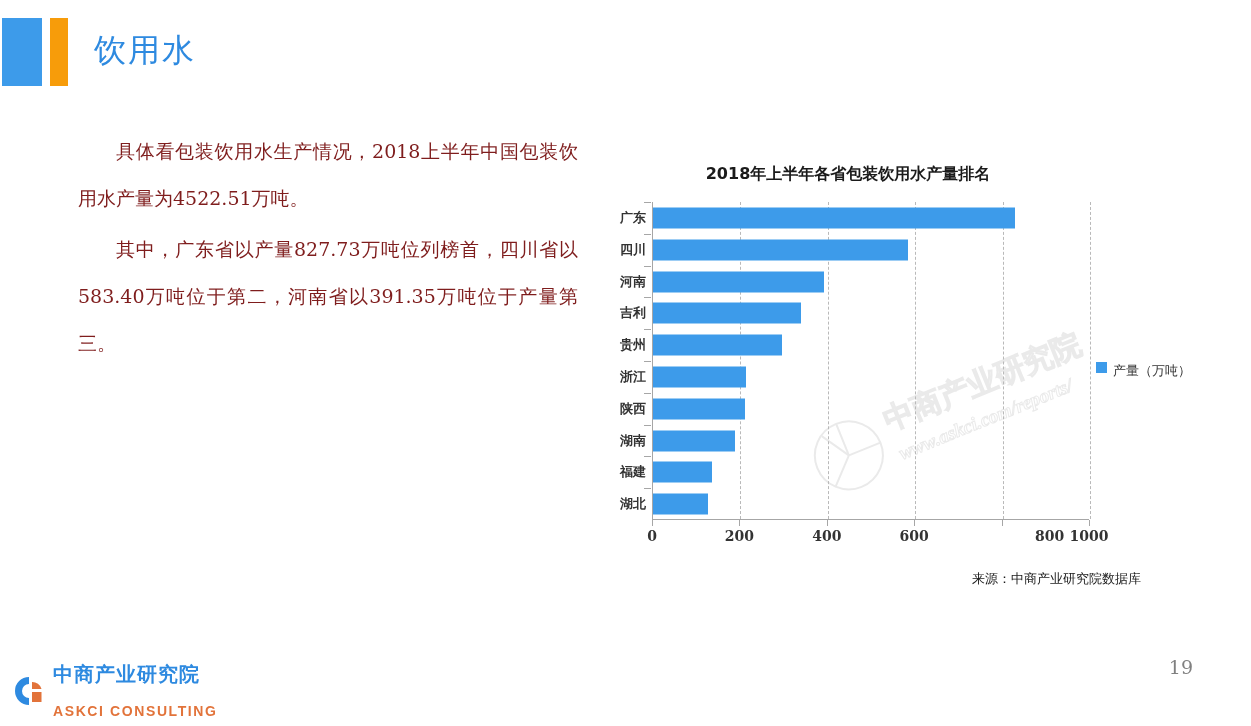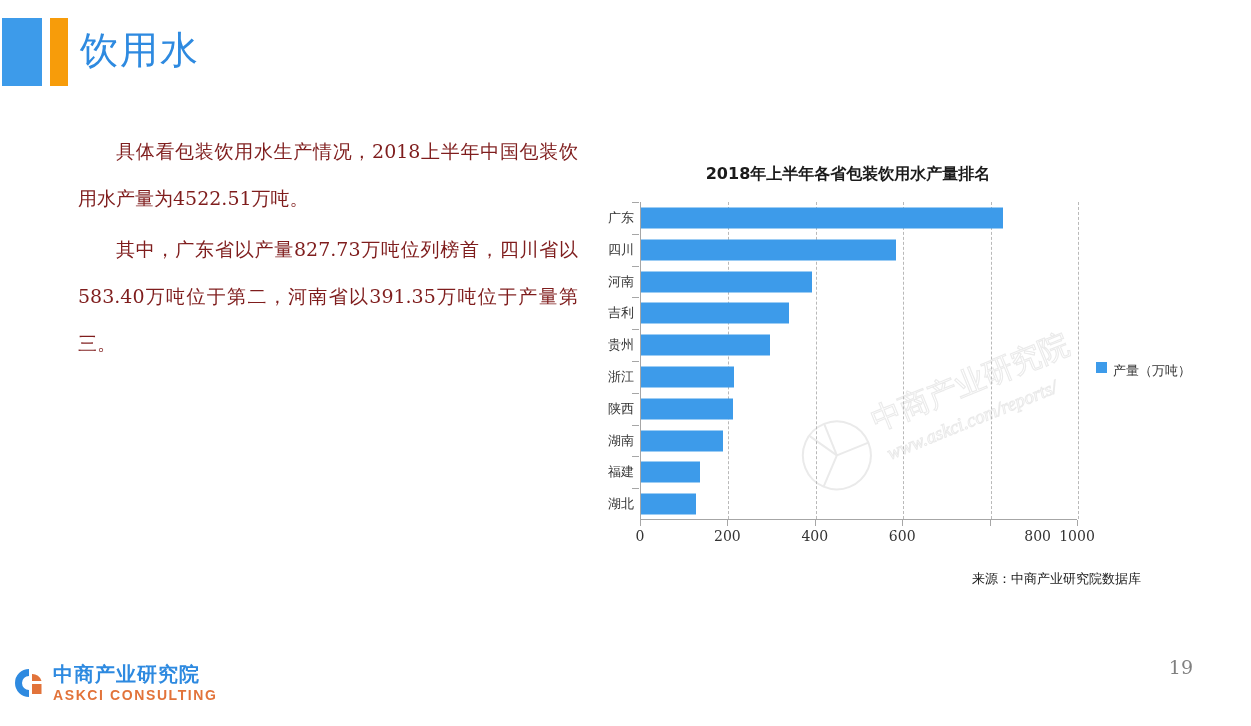--- a/index.html
+++ b/index.html
@@ -34,24 +34,24 @@
   .hdr-block-orange {
     position: absolute;
     left: 50px;
     top: 18px;
     width: 18px;
     height: 68px;
     background: #f79c0a;
   }
   .hdr-title {
     position: absolute;
-    left: 80px;
+    left: 94px;
     top: 20px;
     font-family: "DejaVu Sans", "Liberation Sans", sans-serif;
-    font-size: 38px;
+    font-size: 32px;
     line-height: 60px;
     color: #2e8ae0;
     letter-spacing: 2px;
     white-space: nowrap;
   }
 
   
   .body-text {
     position: absolute;
     left: 78px;
@@ -85,24 +85,25 @@
     text-align: center;
     font-family: "DejaVu Sans", "Liberation Sans", sans-serif;
     font-size: 16px;
     font-weight: bold;
     color: #1a1a1a;
     white-space: nowrap;
   }
 
   .plot {
     position: absolute;
-    left: 4px;
+    left: 16px;
     top: 52px;
     width: 500px;
     height: 340px;
+    font-weight: bold;
   }
   
   .cat-labels {
     position: absolute;
     left: 0;
     top: 0;
     width: 46px;
     height: 318px;
   }
   .cat-label {
@@ -234,21 +235,21 @@
     font-weight: bold;
     color: #2e8ae0;
     letter-spacing: 1px;
   }
   .logo-en {
     font-family: "Liberation Sans", sans-serif;
     font-size: 14px;
     font-weight: bold;
     color: #e2733a;
     letter-spacing: 1.6px;
-    margin-top: 4px;
+    margin-top: 20px;
     text-align: center;
   }
   .tagline {
     position: absolute;
     left: 0;
     right: 0;
     top: 32px;
     text-align: center;
     font-family: "DejaVu Serif", "Liberation Serif", serif;
     font-style: italic;

